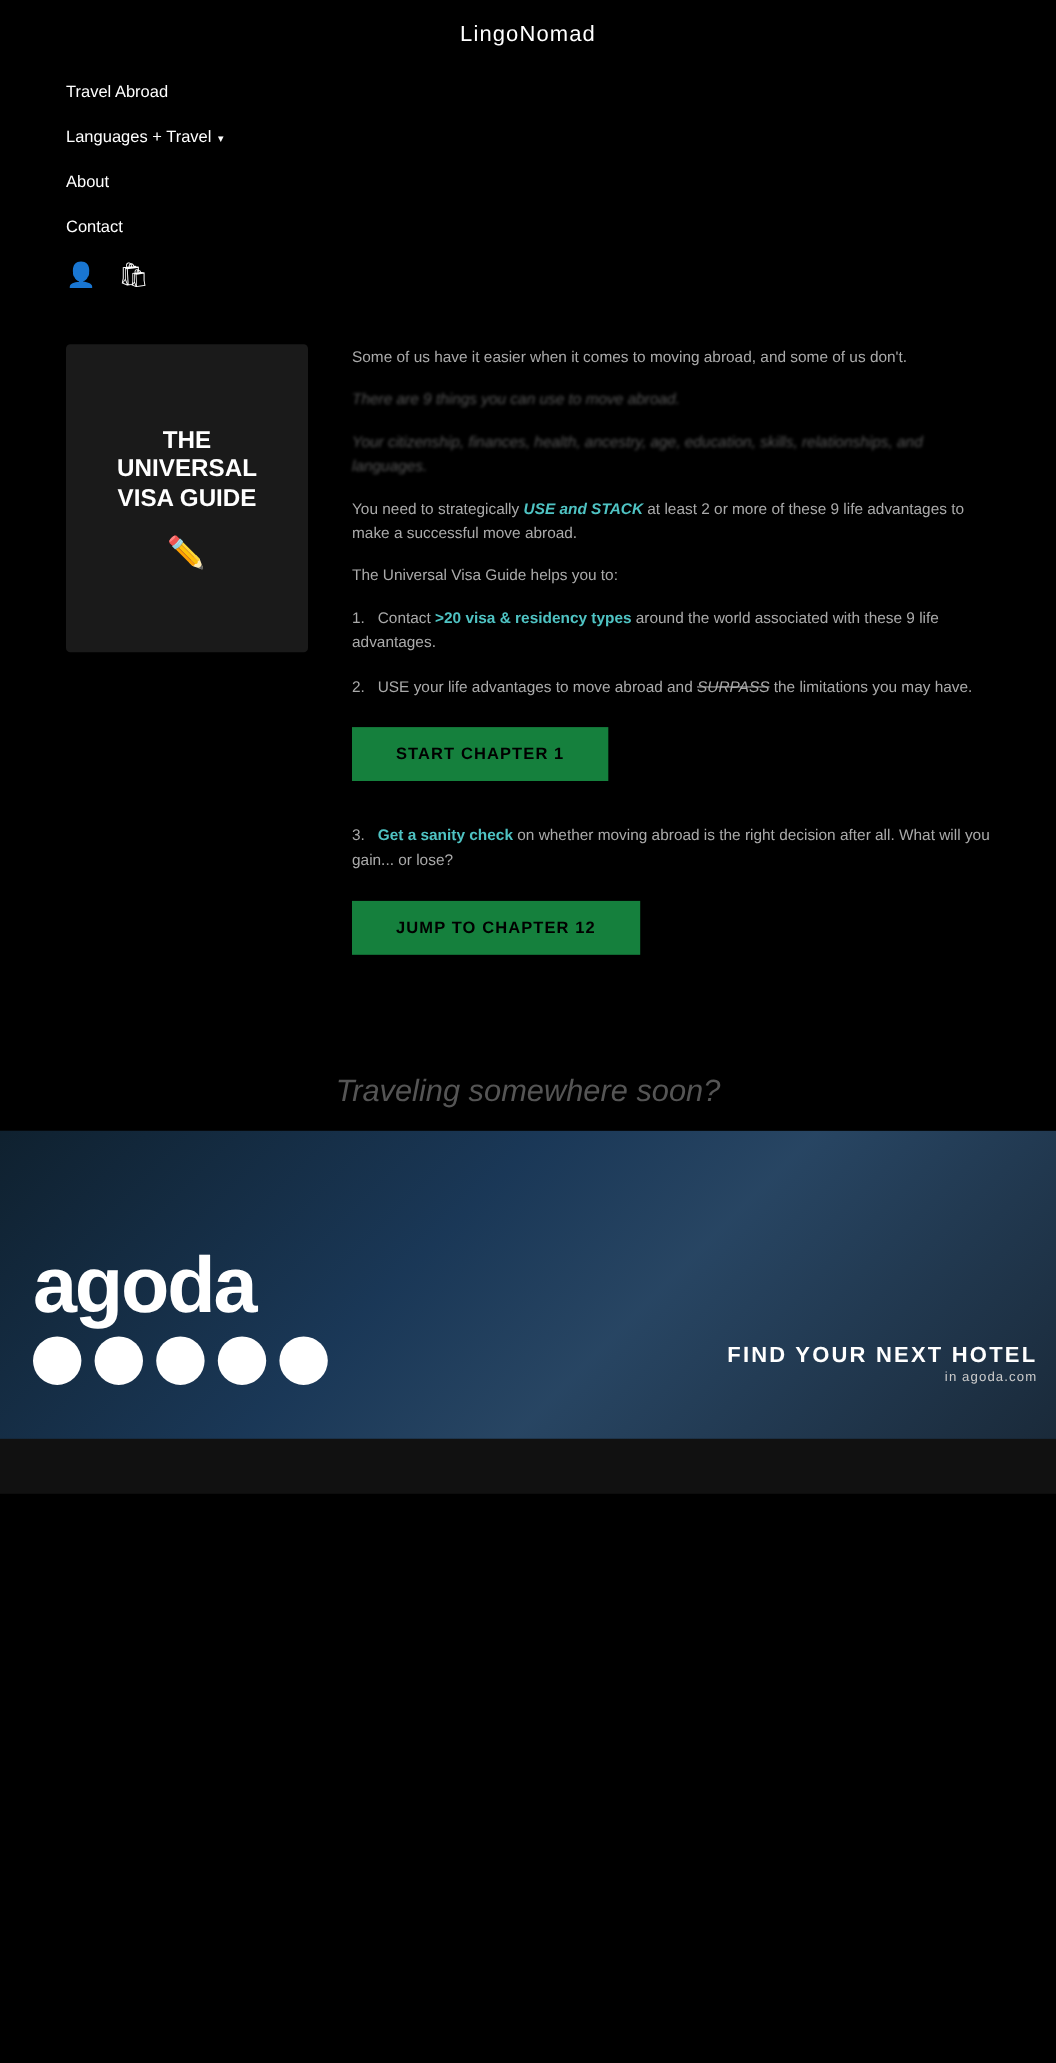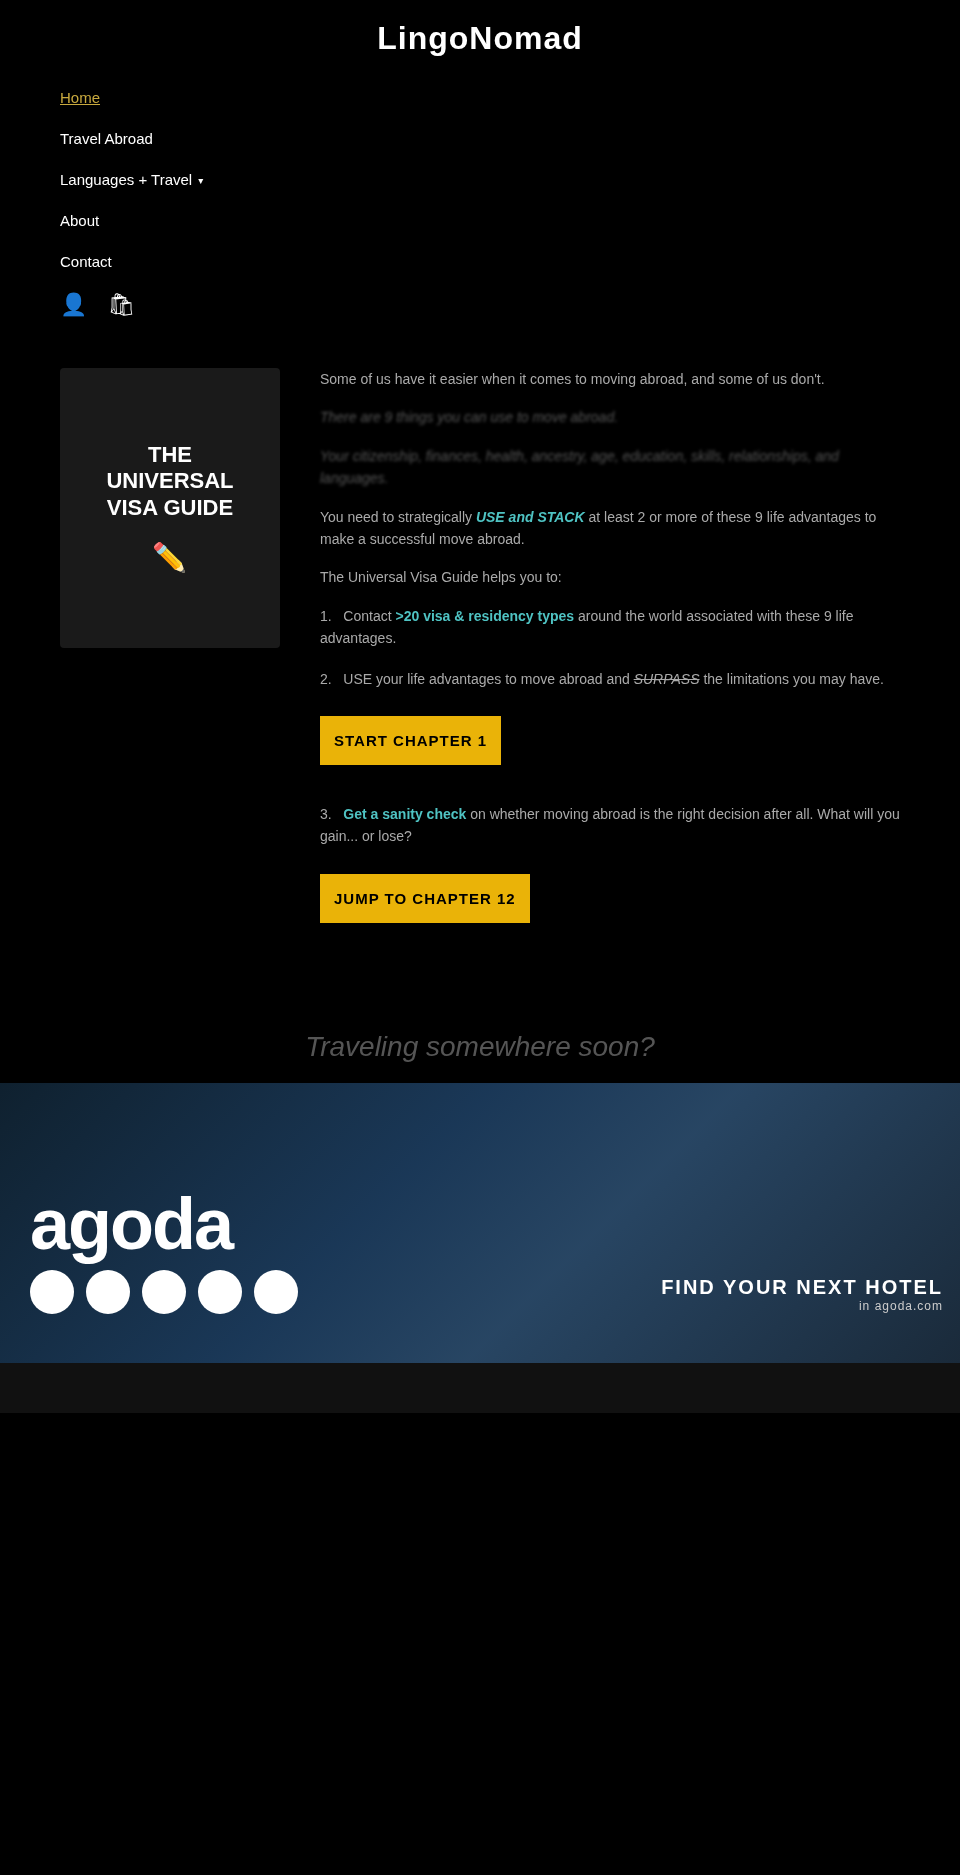--- a/index.html
+++ b/index.html
@@ -11,22 +11,22 @@
       min-height: 1875px;
     }
 
     
     .site-header {
       text-align: center;
       padding: 20px 0 10px;
       border-bottom: none;
     }
     .site-logo {
-      font-size: 32px;
-      font-weight: bold;
+      font-size: 20px;
+      font-weight: normal;
       letter-spacing: 1px;
       color: #fff;
     }
 
     
     .nav-wrapper {
       padding: 10px 60px;
     }
     .nav-item {
       display: block;
@@ -120,25 +120,25 @@
     .strikethrough {
       text-decoration: line-through;
       color: #aaa;
       font-style: italic;
     }
     .list-item-wrapper {
       margin-bottom: 18px;
     }
     .btn-yellow {
       display: inline-block;
-      background: #eab308;
+      background: #15803d;
       color: #000;
       font-weight: 900;
       font-size: 15px;
-      padding: 16px 14px;
+      padding: 16px 40px;
       letter-spacing: 1px;
       cursor: pointer;
       border: none;
       margin: 10px 0 20px 0;
       text-transform: uppercase;
     }
 
     
     .traveling-banner {
       text-align: center;
@@ -211,21 +211,20 @@
     }
   </style>
 </head>
 <body>
 
 <header class="site-header">
   <span class="site-logo">LingoNomad</span>
 </header>
 
 <nav class="nav-wrapper">
-  <a class="nav-item home-link">Home</a>
   <a class="nav-item">Travel Abroad</a>
   <a class="nav-item has-dropdown">
     <span>Languages + Travel</span>
     <span class="chevron-down">▾</span>
   </a>
   <a class="nav-item">About</a>
   <a class="nav-item">Contact</a>
   <div class="nav-icons">
     <span class="nav-icon">👤</span>
     <span class="nav-icon">🛍</span>

